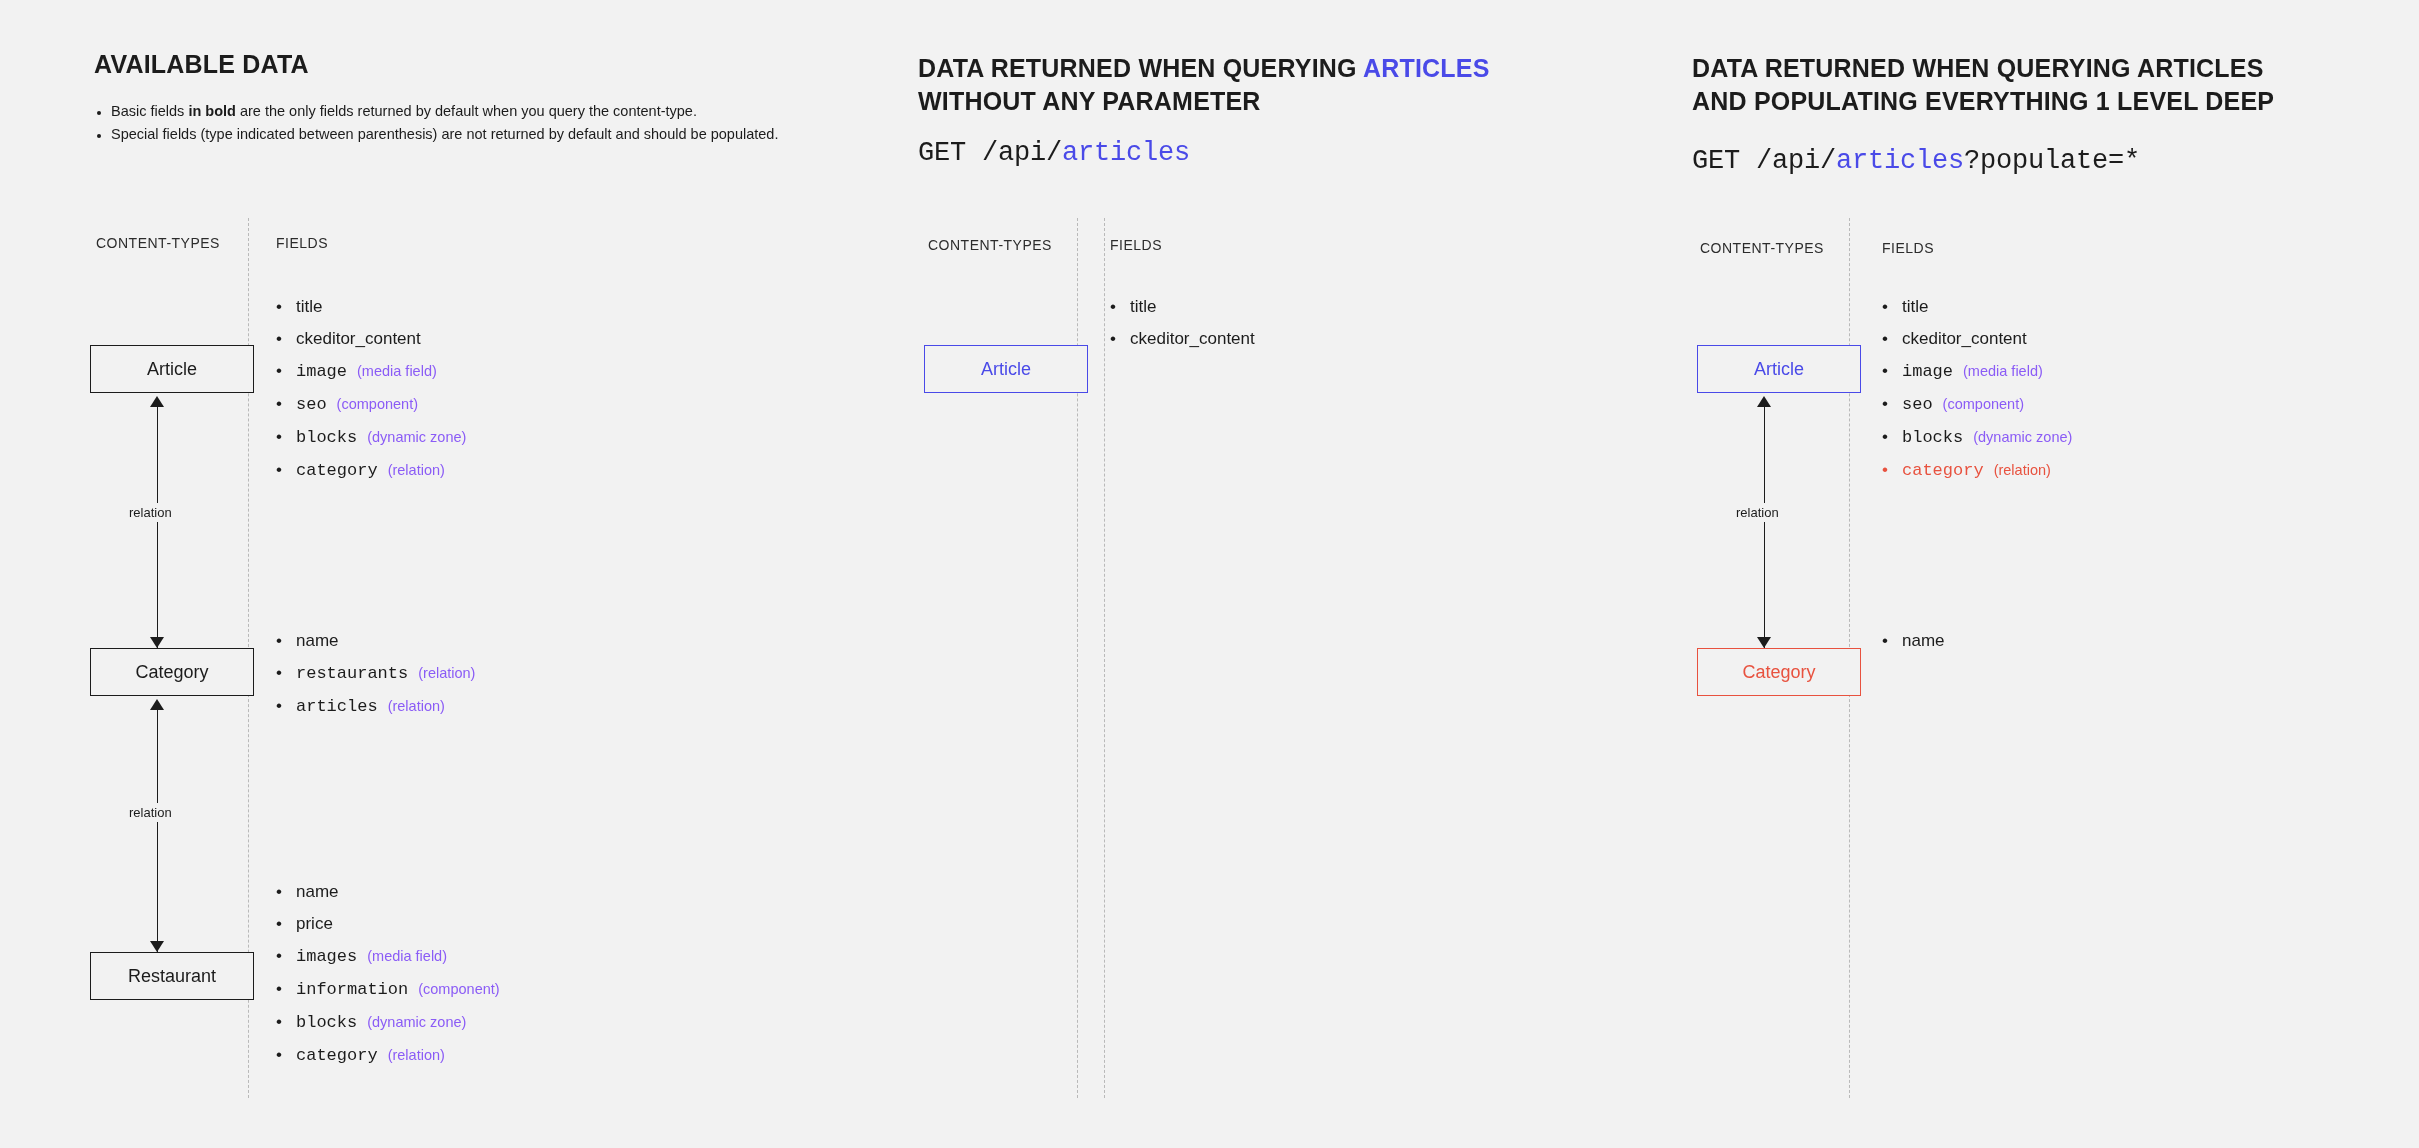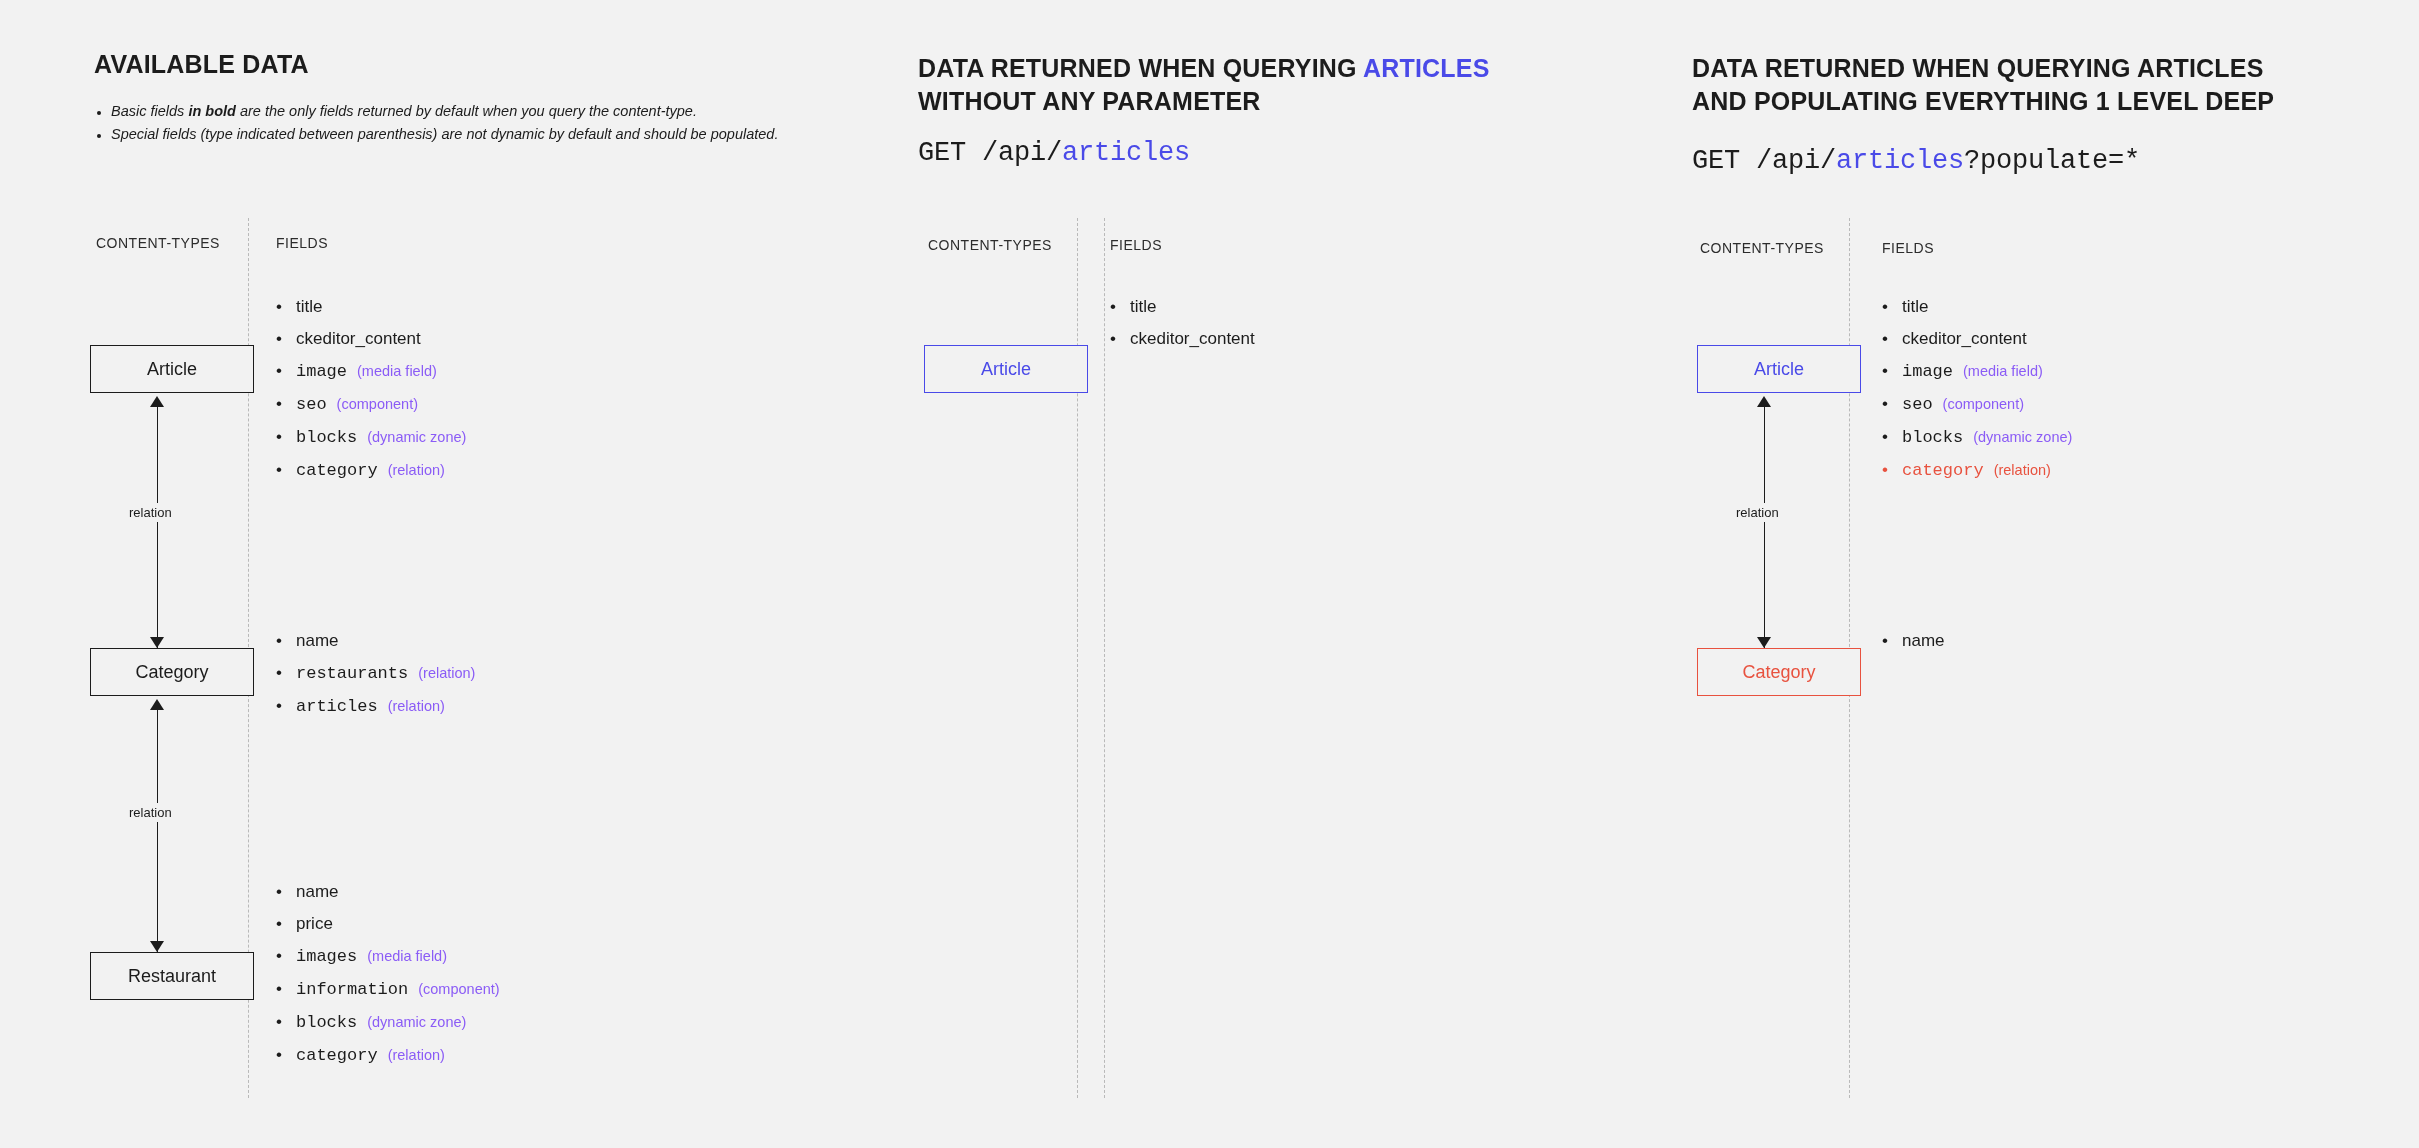--- a/index.html
+++ b/index.html
@@ -38,21 +38,21 @@
     line-height: 1.32;
   }
   .heading .accent { color: #4a4ae8; }
 
   .bullets {
     position: absolute;
     font-size: 14.5px;
     line-height: 1.55;
     color: #1c1c1c;
   }
-  .bullets li { margin-bottom: 1px; font-style: italic; }
+  .bullets li { margin-bottom: 1px; }
   .bullets ul { margin: 0; padding-left: 17px; }
   .bullets ul li::marker { font-size: 12px; }
 
   .endpoint {
     position: absolute;
     font-size: 27px;
     font-family: "Liberation Mono", monospace;
     letter-spacing: -0.2px;
     white-space: nowrap;
   }
@@ -151,21 +151,21 @@
 <div id="page">
 
   <div class="heading" style="left:94px; top:48px; width:640px;">AVAILABLE DATA</div>
 
   <div class="bullets" style="left:94px; top:100px; width:730px;">
     <ul>
       <li>
         <span>Basic fields </span><b>in bold</b><span> are the only fields returned by default when you query the content-type.</span>
       </li>
       <li>
-        <span>Special fields (type indicated between parenthesis) are not dynamic by default and should be populated.</span>
+        <span>Special fields (type indicated between parenthesis) are not returned by default and should be populated.</span>
       </li>
     </ul>
   </div>
 
   <div class="subhead" style="left:96px; top:235px;">CONTENT-TYPES</div>
   <div class="subhead" style="left:276px; top:235px;">FIELDS</div>
 
   <div class="divider" id="divider-1"></div>
 
   <div class="entity" style="left:90px; top:345px;">Article</div>

